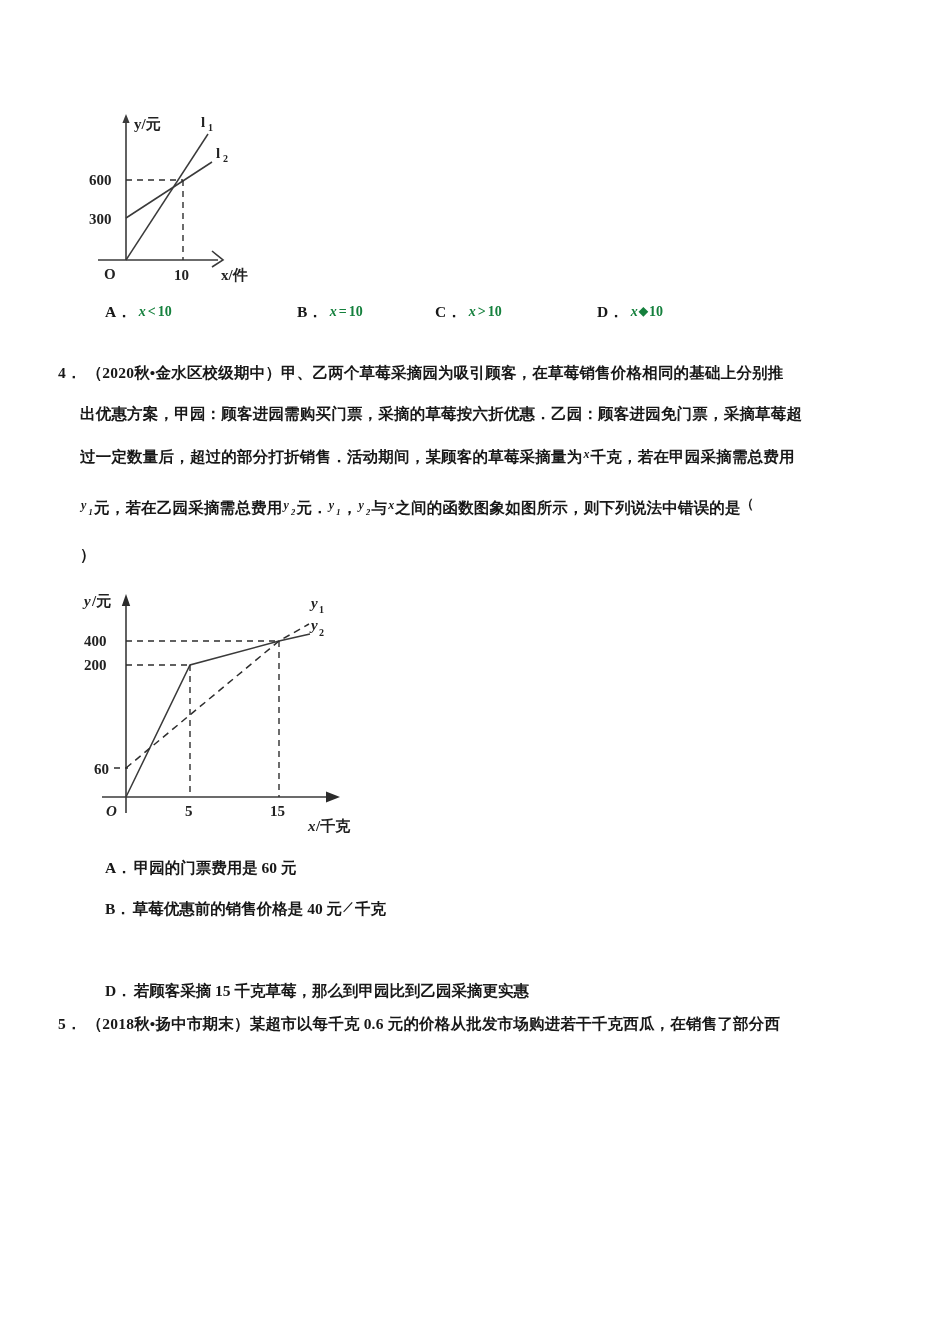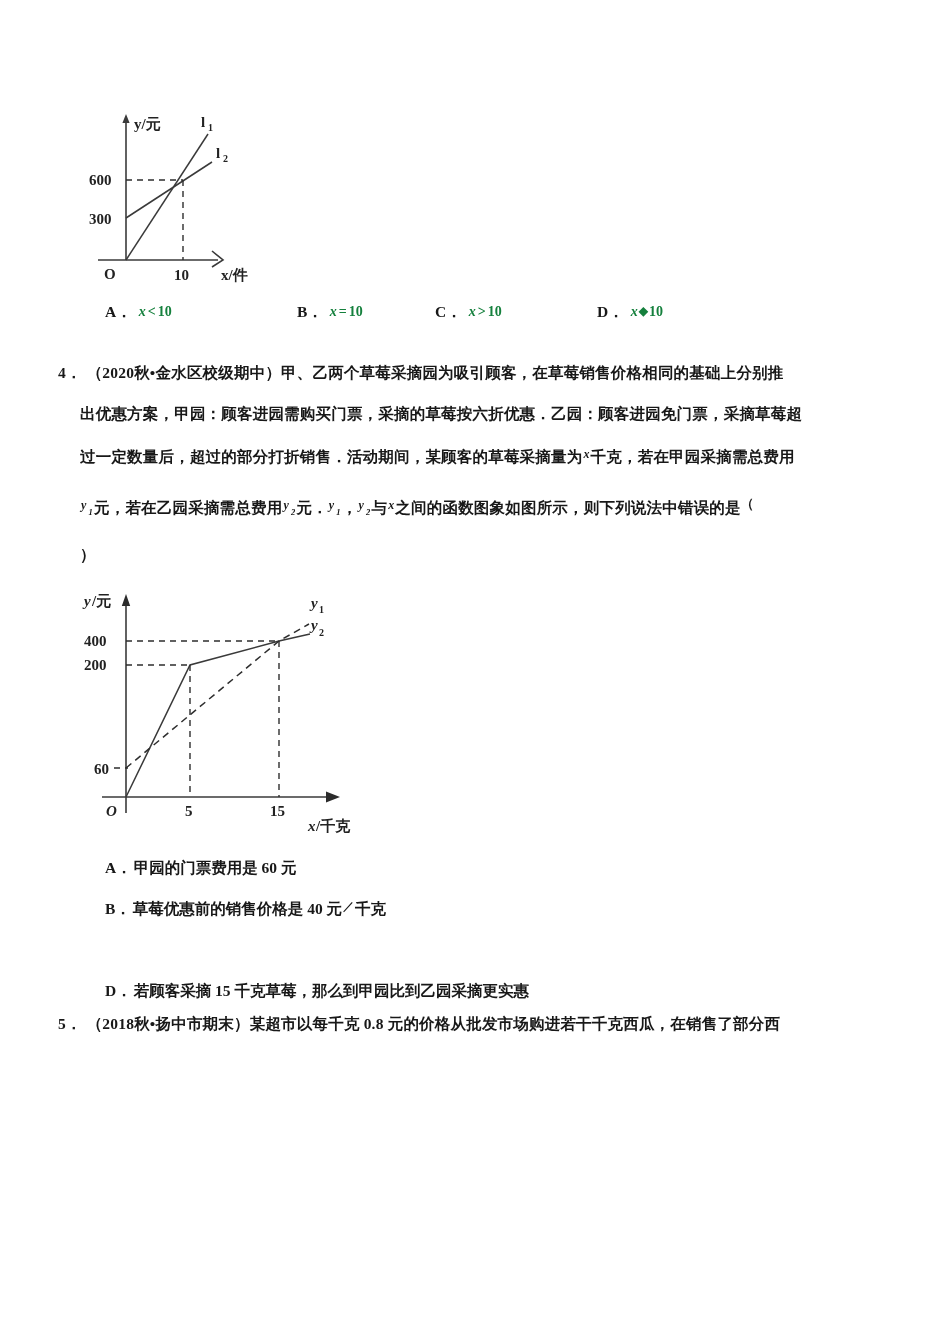--- a/index.html
+++ b/index.html
@@ -252,18 +252,18 @@
   <div class="choice" style="left:105px; top:899px;">
     <span>B．</span><span style="padding-left:2px">草莓优惠前的销售价格是 40 元</span><span class="frac-slash">／</span><span>千克</span>
   </div>
 
 
   <div class="choice" style="left:105px; top:981px;">
     <span>D．</span><span style="padding-left:2px">若顾客采摘 15 千克草莓，那么到甲园比到乙园采摘更实惠</span>
   </div>
 
   <div class="para" style="left:58px; top:1003px;">
-    <span>5．</span><span style="padding-left:5px">（2018秋•扬中市期末）某超市以每千克 0.8 元的价格从批发市场购进若干千克西瓜，在销售了部分西</span>
+    <span>5．</span><span style="padding-left:5px">（2018秋•扬中市期末）某超市以每千克 0.6 元的价格从批发市场购进若干千克西瓜，在销售了部分西</span>
   </div>
 
 
 
 </div>
 
 </body></html>

